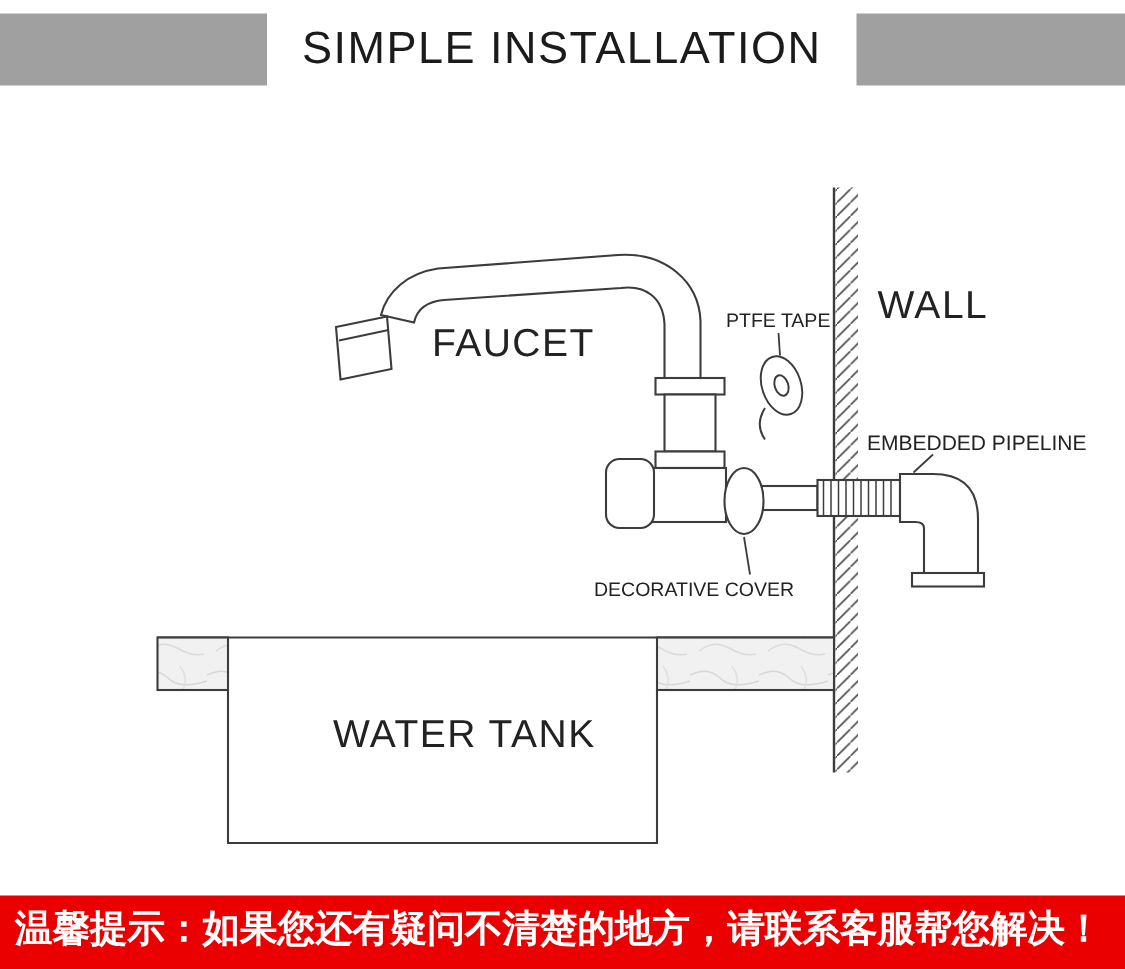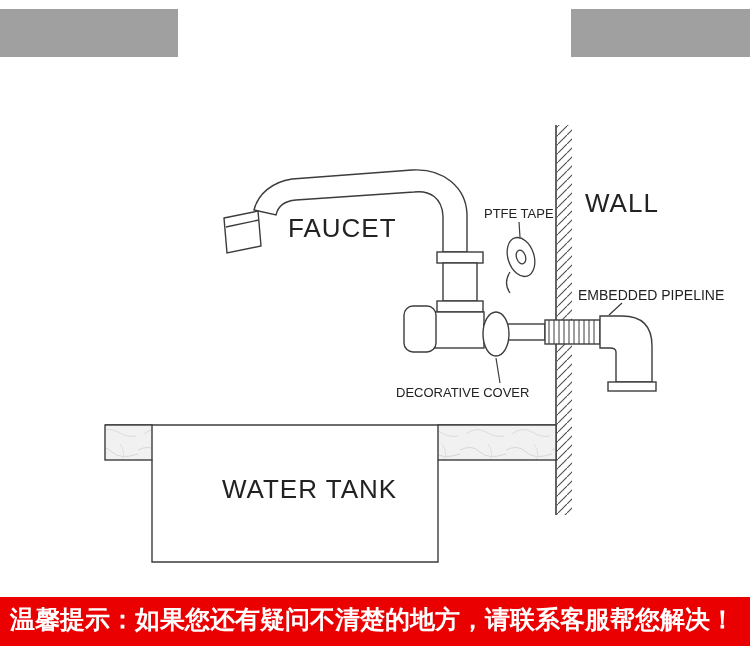--- a/index.html
+++ b/index.html
@@ -19,20 +19,21 @@
           color:#fff;font-size:25px;font-weight:700;line-height:44px;padding-left:10px;
           box-sizing:border-box;white-space:nowrap;overflow:hidden;}
 </style>
 </head>
 <body>
 
 <div id="page">
 
   <div class="hbar left"></div>
   <div class="hbar right"></div>
+  <h1 class="title">SIMPLE INSTALLATION</h1>
 
   <svg id="diagram" width="750" height="646" viewBox="0 0 750 646">
     <defs>
       <pattern id="hatch" width="9" height="9" patternUnits="userSpaceOnUse">
         <path d="M0 9 L9 0" stroke="#4a4a4a" stroke-width="1.1"></path>
       </pattern>
       <pattern id="marble" width="46" height="34" patternUnits="userSpaceOnUse">
         <rect width="46" height="34" fill="#f1f1f1"></rect>
         <path d="M0 8 Q 12 2 20 10 T 46 12" stroke="#d7d7d7" fill="none"></path>
         <path d="M6 26 Q 16 18 26 24 T 44 28" stroke="#dcdcdc" fill="none"></path>

